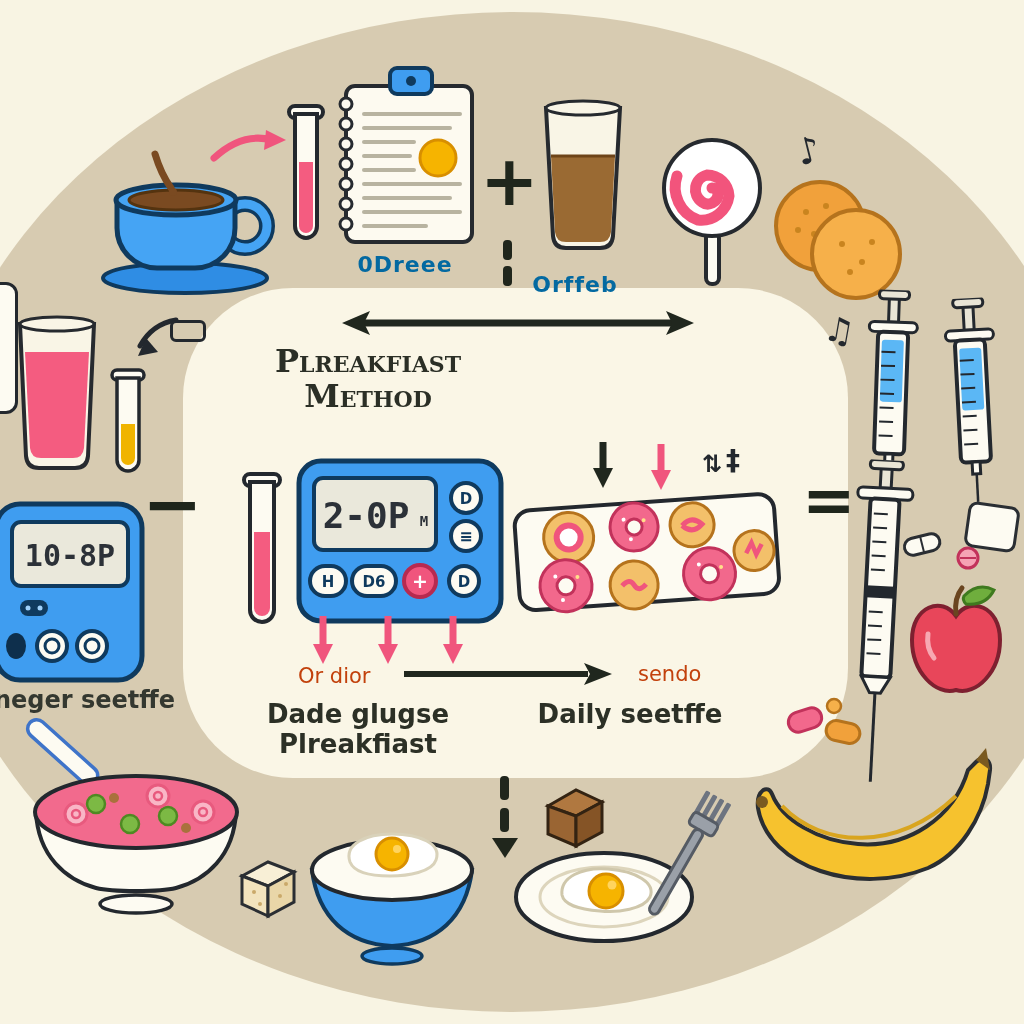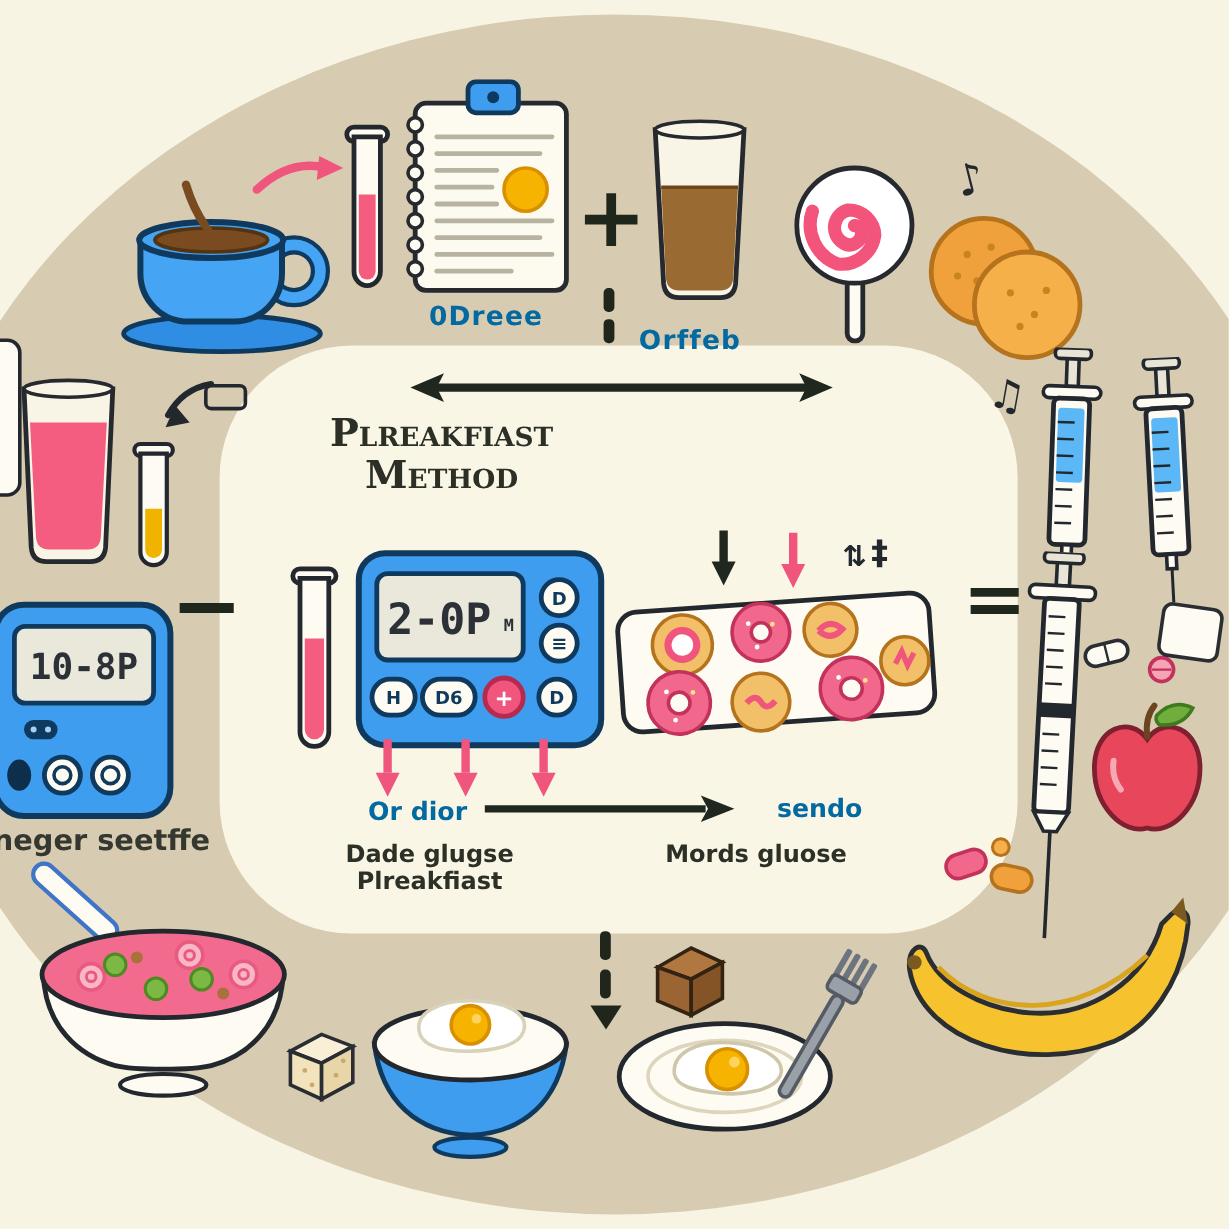--- a/index.html
+++ b/index.html
@@ -4,23 +4,23 @@
 <style>
   html,body{margin:0;padding:0;background:#f8f4e3;}
   .canvas{position:relative;width:1024px;height:1024px;background:#f8f4e3;overflow:hidden;
           font-family:"DejaVu Sans",sans-serif;}
   .abs{position:absolute;}
   .ring{position:absolute;left:-75px;top:12px;width:1175px;height:1000px;background:#d7cbb1;border-radius:50%;}
   .panel{position:absolute;left:183px;top:288px;width:665px;height:490px;background:#faf6e6;border-radius:110px;}
   .heading{font-family:"DejaVu Serif",serif;font-variant:small-caps;font-weight:700;color:#2b2f26;
            font-size:32px;line-height:1.08;text-align:center;}
   .subtitle{font-family:"DejaVu Serif",serif;font-weight:700;font-size:18px;color:#44483c;text-align:center;}
-  .bold-label{font-weight:800;font-size:20px;color:#2c3026;text-align:center;line-height:1.15;}
+  .bold-label{font-weight:800;font-size:26px;color:#2c3026;text-align:center;line-height:1.15;}
   .cap-label{font-size:22px;font-weight:600;color:#0369a1;letter-spacing:1px;text-align:center;}
-  .mid-label{font-size:21px;font-weight:700;color:#0369a1;text-align:center;}
+  .mid-label{font-size:21px;font-weight:400;color:#c2410c;text-align:left;}
   .caption{font-size:24px;font-weight:700;color:#343830;}
   .sym{font-weight:900;color:#1f261c;line-height:1;}
   .note{color:#23282e;font-weight:700;}
   .dash{position:absolute;width:9px;height:20px;background:#20261c;border-radius:4px;}
   .tri-down{position:absolute;width:0;height:0;border-left:13px solid transparent;
             border-right:13px solid transparent;border-top:20px solid #20261c;}
   .bubble{position:absolute;width:30px;height:16px;border:3px solid #23282e;border-radius:6px;background:transparent;}
   .sugar{position:absolute;width:46px;height:40px;background:#fdfbf2;border:3px solid #2a2e33;border-radius:9px;transform:rotate(8deg);}
   .ptube{position:absolute;width:26px;height:126px;background:#fdfbf2;border:3px solid #23282e;border-radius:12px;}
 </style>
@@ -399,16 +399,16 @@
     <line x1="4" y1="14" x2="188" y2="14" stroke="#20271e" stroke-width="6"></line>
     <path d="M212 14 L184 3 L190 14 L184 25 Z" fill="#20271e"></path>
   </svg>
   <div class="abs mid-label" style="left:638px;top:662px;width:90px">sendo</div>
 
   <div class="abs bold-label" style="left:248px;top:700px;width:220px">
     <div>Dade glugse</div>
     <div>Plreakfiast</div>
   </div>
   <div class="abs bold-label" style="left:525px;top:700px;width:210px">
-    <div>Mords gluose</div>
+    <div>Daily seetffe</div>
   </div>
 
 </div>
 
 </body></html>

